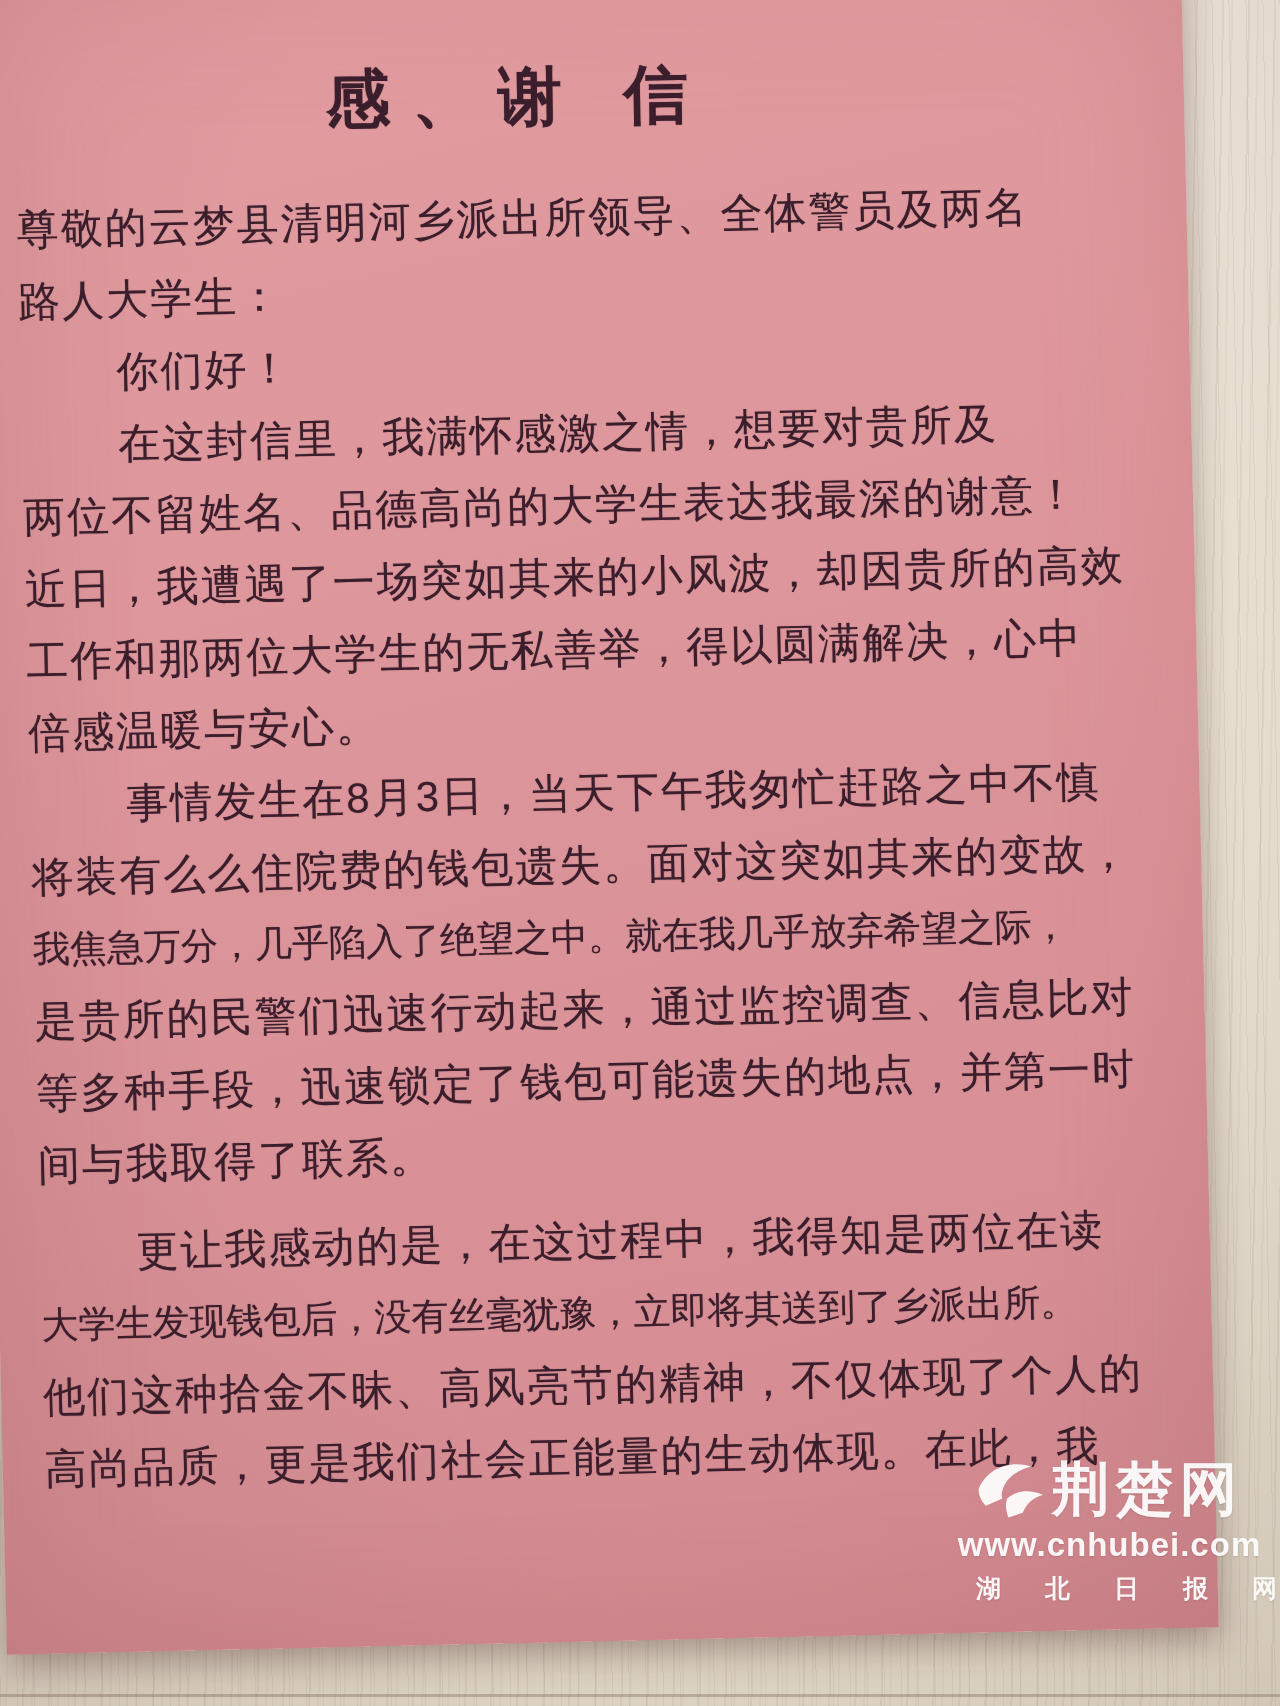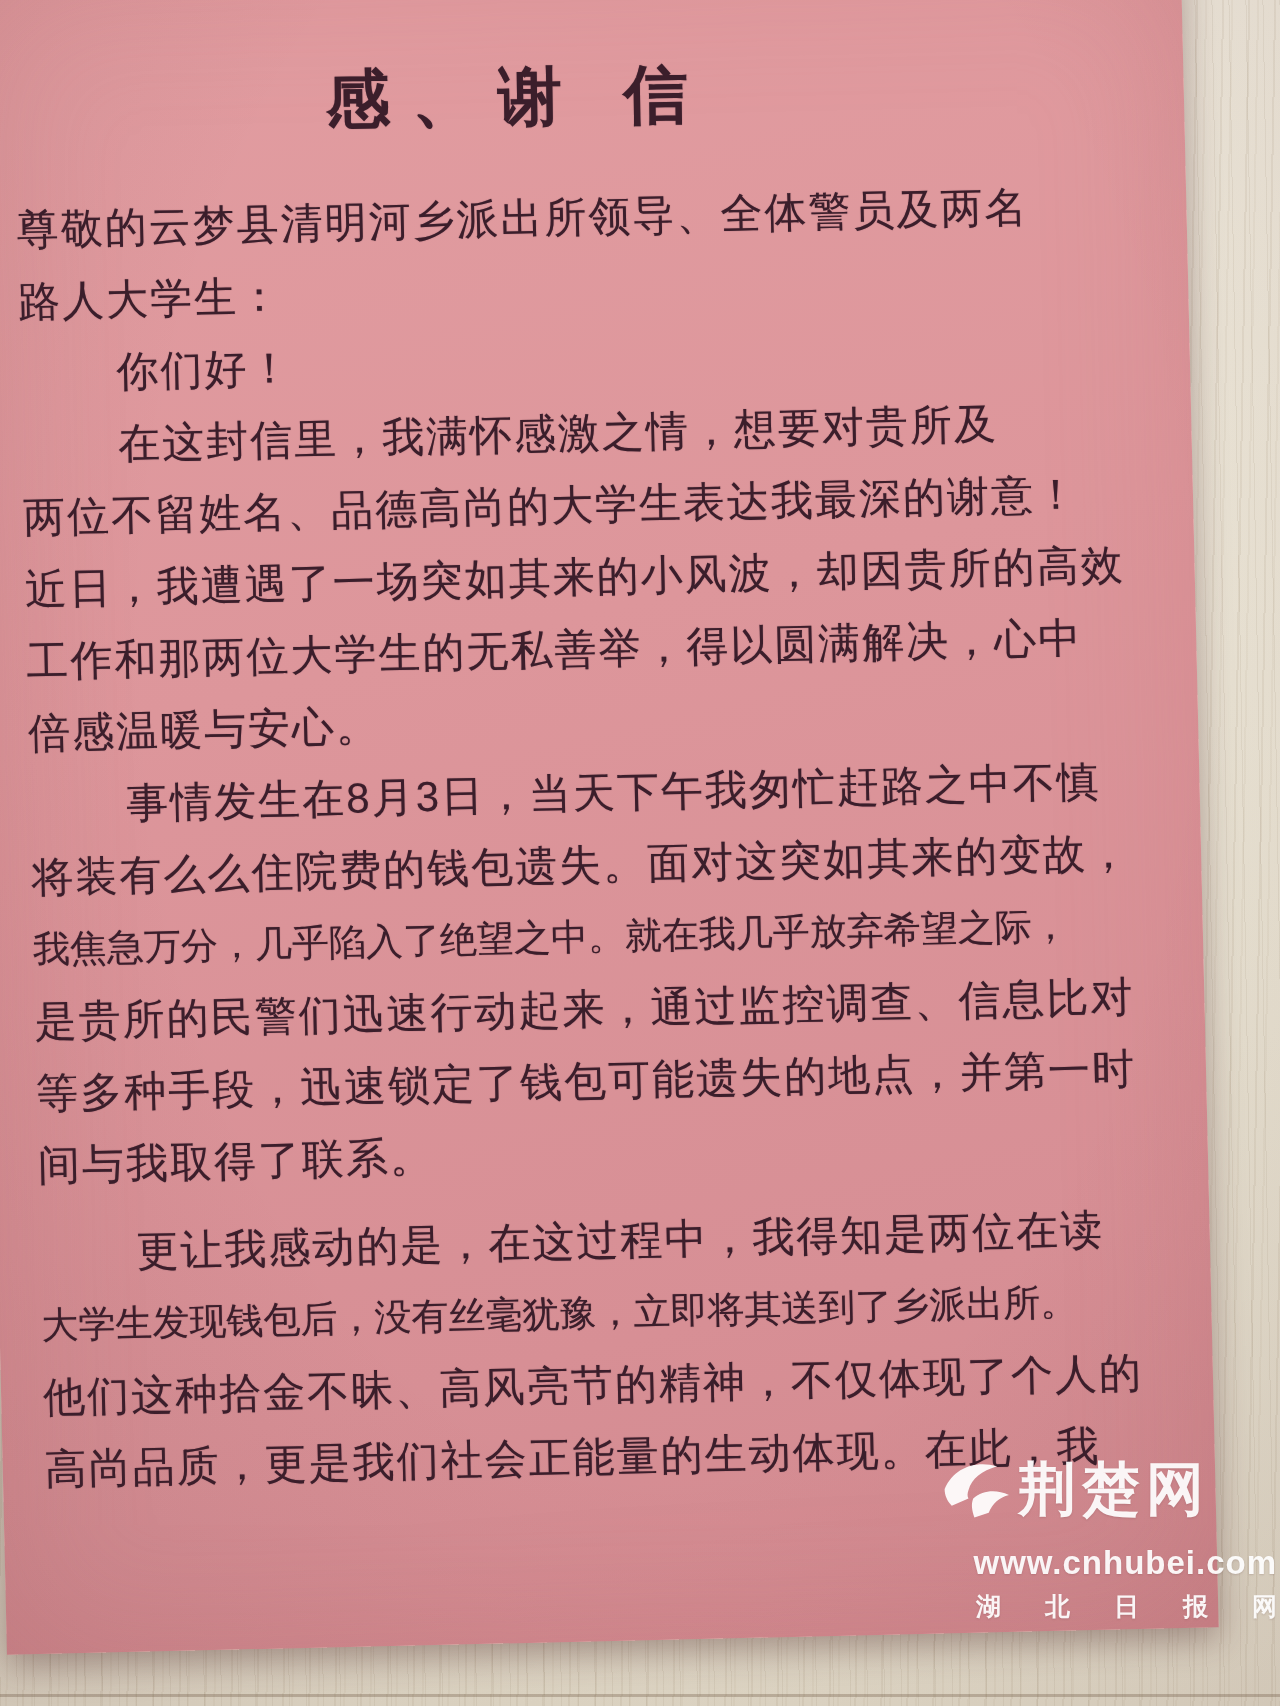--- a/index.html
+++ b/index.html
@@ -54,24 +54,24 @@
   .vignette{
     position:absolute;inset:0;pointer-events:none;
     background:radial-gradient(ellipse at 52% 38%, rgba(0,0,0,0) 55%, rgba(70,35,40,0.10) 100%);
   }
   
   .watermark{
     position:absolute;left:942px;top:1458px;width:335px;
     color:rgba(255,255,255,0.93);
     text-shadow:0 1px 2px rgba(90,50,55,0.18);
   }
-  .wm-brand-row{display:flex;align-items:center;justify-content:flex-start;gap:4px;}
+  .wm-brand-row{display:flex;align-items:center;justify-content:center;gap:4px;}
   .wm-logo{width:72px;height:62px;flex:0 0 auto;}
   .wm-brand{font-size:58px;font-weight:bold;letter-spacing:6px;line-height:62px;}
-  .wm-url{font-size:33px;font-weight:bold;letter-spacing:1px;text-align:right;margin-top:24px;white-space:nowrap;}
+  .wm-url{font-size:33px;font-weight:bold;letter-spacing:1px;text-align:center;margin-top:6px;white-space:nowrap;}
   .wm-sub{font-size:25px;font-weight:bold;letter-spacing:44px;margin-right:-44px;text-align:right;margin-top:8px;white-space:nowrap;}
 </style>
 </head>
 <body>
 
 <div class="wood"></div>
 <div class="plank-groove"></div>
 
 <div class="paper">
   <div class="title">感、谢 信</div>

